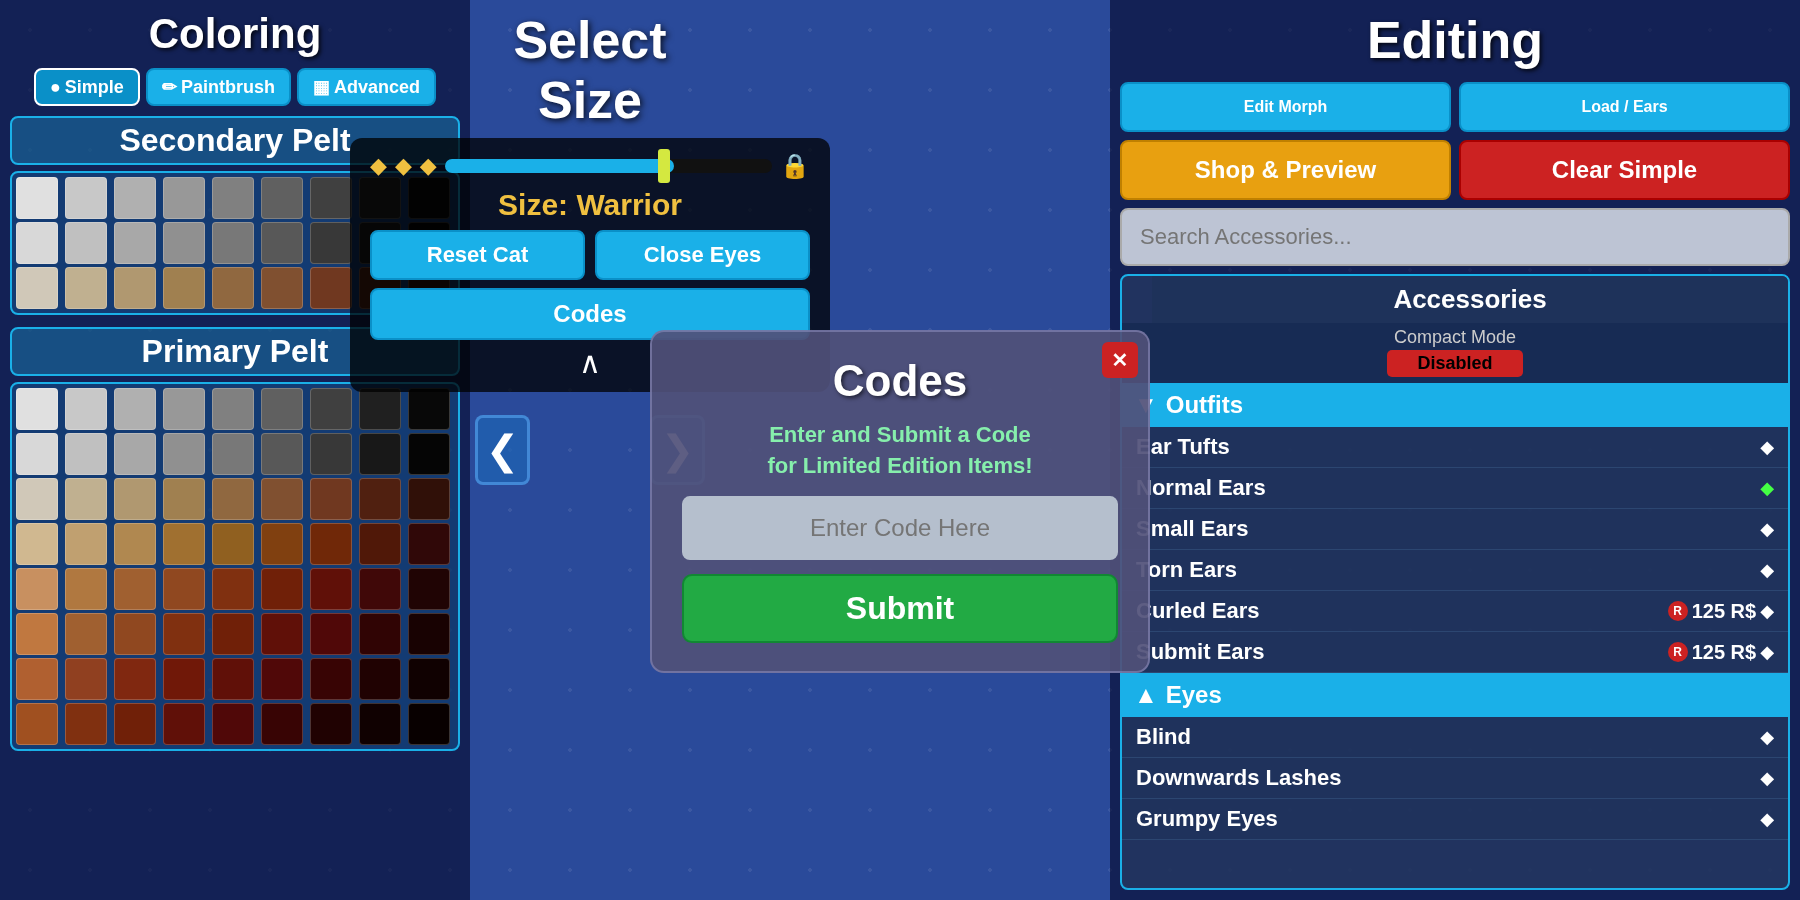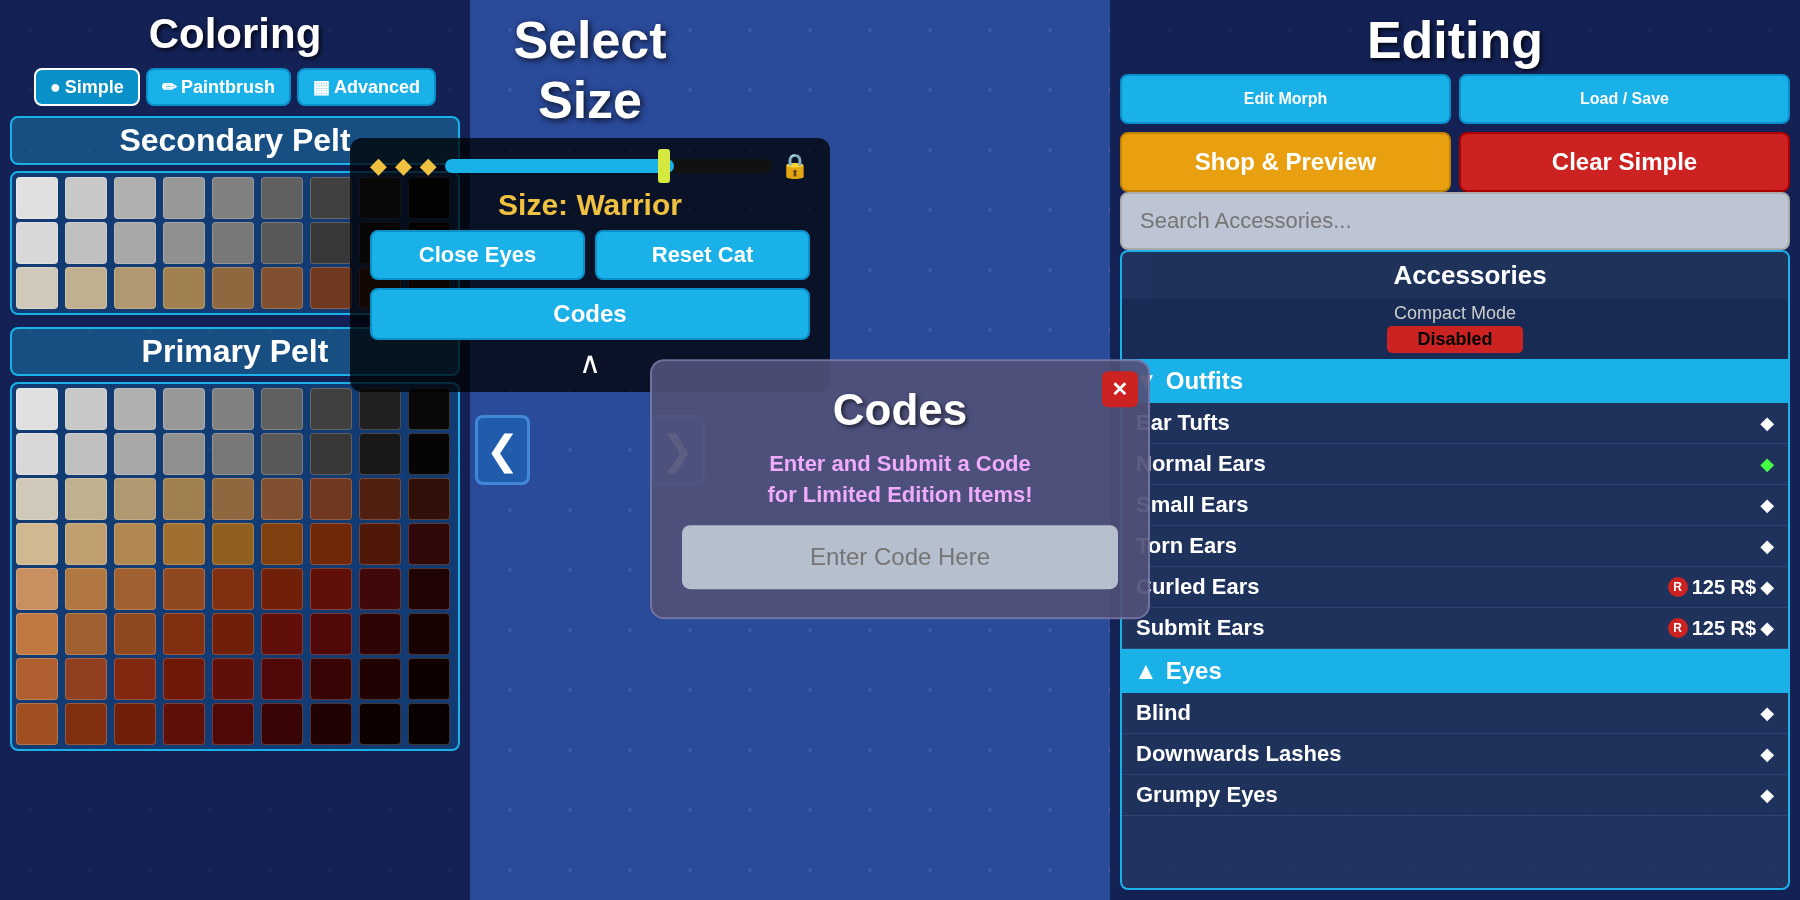--- a/index.html
+++ b/index.html
@@ -286,21 +286,21 @@
     }
 
     .modal-title {
       color: white;
       font-size: 44px;
       font-weight: 900;
       text-shadow: 2px 2px 4px rgba(0,0,0,0.6);
     }
 
     .modal-desc {
-      color: #f0abfc;
+      color: #86efac;
       font-size: 22px;
       font-weight: bold;
       text-align: center;
       line-height: 1.4;
     }
 
     .code-input {
       width: 100%;
       background: rgba(200,210,220,0.85);
       border: none;
@@ -330,21 +330,21 @@
     .right-panel {
       position: absolute;
       right: 0;
       top: 0;
       width: 690px;
       height: 900px;
       background: rgba(0,0,30,0.55);
       padding: 10px;
       display: flex;
       flex-direction: column;
-      gap: 0;
+      gap: 8px;
     }
 
     .editing-title {
       color: white;
       font-size: 52px;
       font-weight: 900;
       text-align: center;
       text-shadow: 2px 2px 4px rgba(0,0,0,0.8);
       margin-bottom: 4px;
     }
@@ -695,47 +695,48 @@
       <div class="slider-track">
         <div class="slider-fill"></div>
         <div class="slider-thumb"></div>
       </div>
       <span class="lock-icon">🔒</span>
     </div>
 
     <div class="size-label">Size: Warrior</div>
 
     <div class="size-buttons">
+      <button class="center-btn">Reset Cat</button>
       <button class="center-btn">Close Eyes</button>
-      <button class="center-btn">Reset Cat</button>
     </div>
 
     <button class="codes-btn">Codes</button>
 
     <div class="chevron-up">∧</div>
   </div>
 </div>
 
 <div class="codes-modal">
   <button class="modal-close">
     <span>✕</span>
   </button>
   <div class="modal-title">Codes</div>
   <div class="modal-desc">
     Enter and Submit a Code<br>for Limited Edition Items!
   </div>
   <input class="code-input" type="text" placeholder="Enter Code Here" style="">
+  <button class="submit-btn">Submit</button>
 </div>
 
 <div class="right-panel">
   <div class="editing-title">Editing</div>
 
   <div class="editing-top-buttons">
     <button class="edit-btn-cyan">Edit Morph</button>
-    <button class="edit-btn-cyan">Load / Save</button>
+    <button class="edit-btn-cyan">Load / Ears</button>
     <button class="edit-btn-orange">Shop &amp; Preview</button>
     <button class="edit-btn-red">Clear Simple</button>
   </div>
 
   <input class="search-input" type="text" placeholder="Search Accessories..." style="">
 
   <div class="accessories-panel">
     <div class="accessories-header">Accessories</div>
 
     <div class="compact-mode-row">

